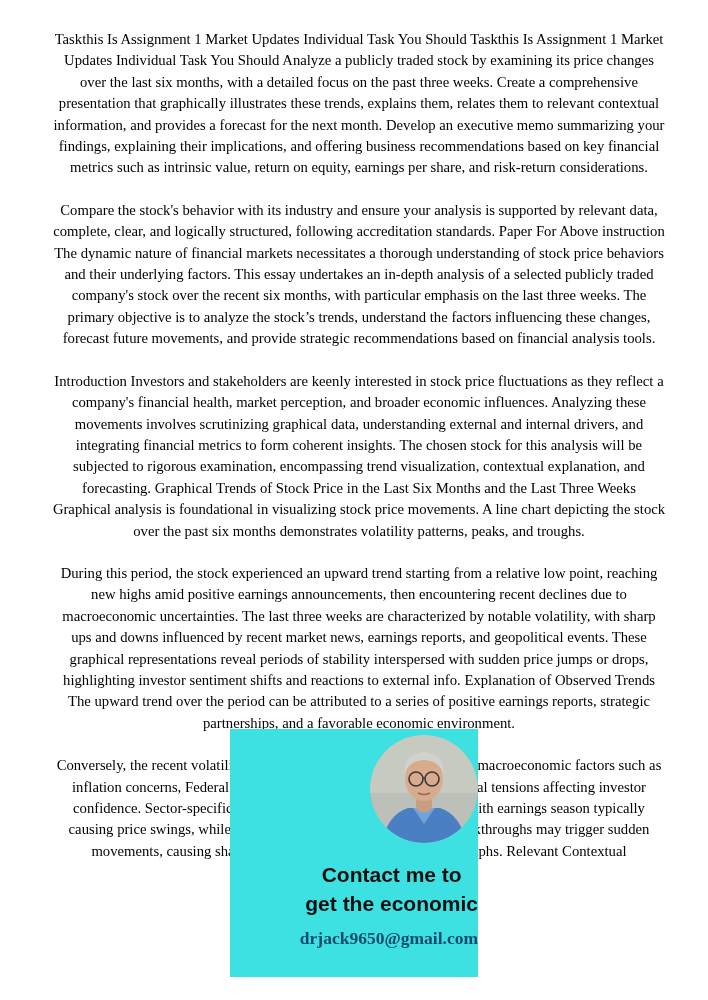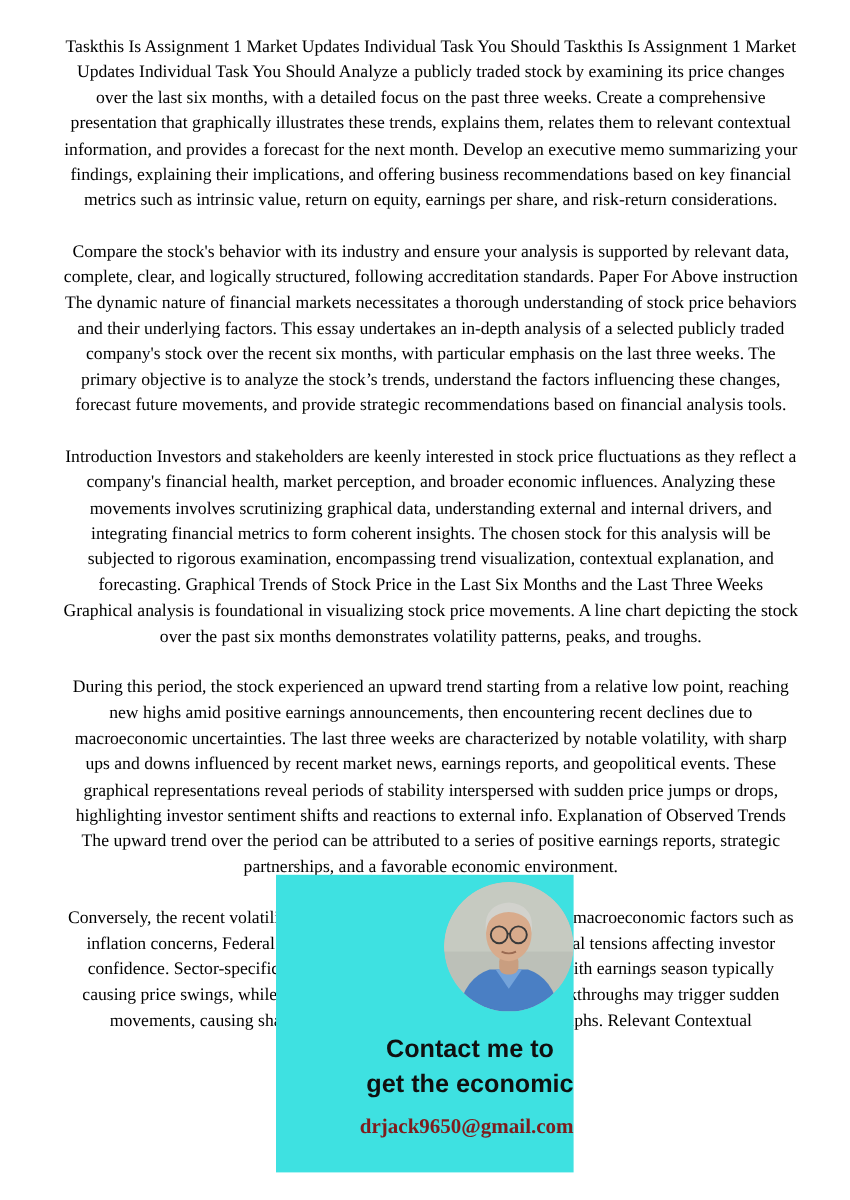--- a/index.html
+++ b/index.html
@@ -55,21 +55,21 @@
     font-weight: bold;
     font-size: 21px;
     line-height: 1.38;
     color: #101010;
   }
   .email {
     margin-top: 9px;
     font-family: "Liberation Serif", serif;
     font-weight: bold;
     font-size: 17.5px;
-    color: #7f1d1d;
+    color: #0c4a6e;
     text-align: center;
   }
 </style>
 </head>
 <body>
 
 <div class="page">
 
   <div class="doc">
     <p>Taskthis Is Assignment 1 Market Updates Individual Task You Should Taskthis Is Assignment 1 Market Updates Individual Task You Should Analyze a publicly traded stock by examining its price changes over the last six months, with a detailed focus on the past three weeks. Create a comprehensive presentation that graphically illustrates these trends, explains them, relates them to relevant contextual information, and provides a forecast for the next month. Develop an executive memo summarizing your findings, explaining their implications, and offering business recommendations based on key financial metrics such as intrinsic value, return on equity, earnings per share, and risk-return considerations.</p>

